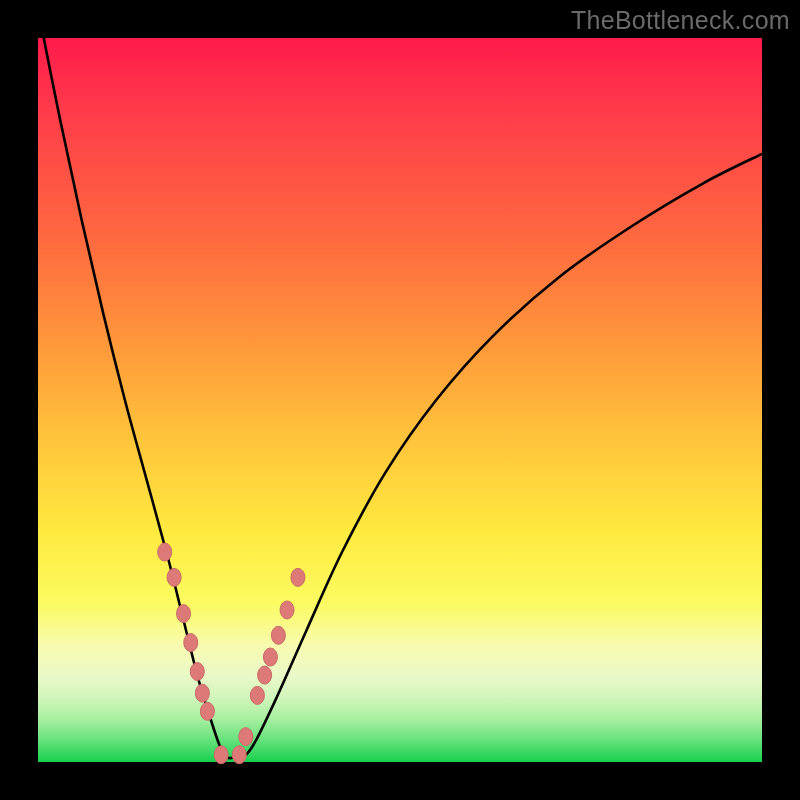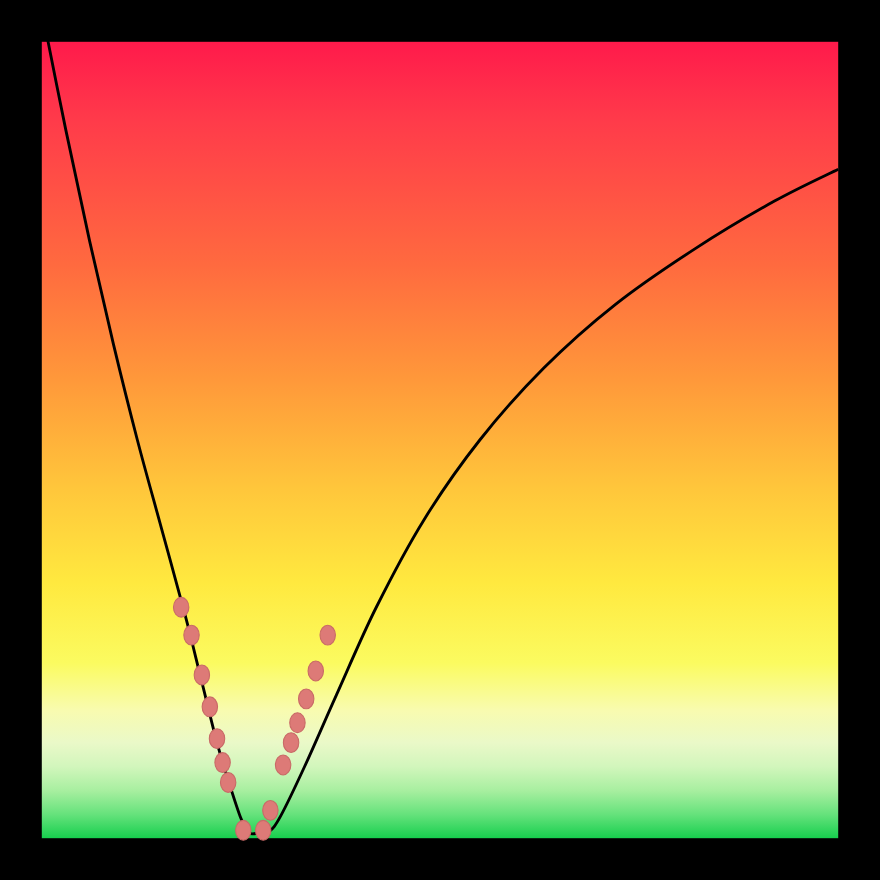--- a/index.html
+++ b/index.html
@@ -82,13 +82,14 @@
           <ellipse cx="207.78799999999998" cy="698.66" rx="7" ry="9" fill="#dd7a77" stroke="#c96a67" stroke-width="1"></ellipse>
           <ellipse cx="219.37199999999999" cy="657.392" rx="7" ry="9" fill="#dd7a77" stroke="#c96a67" stroke-width="1"></ellipse>
           <ellipse cx="226.612" cy="637.12" rx="7" ry="9" fill="#dd7a77" stroke="#c96a67" stroke-width="1"></ellipse>
           <ellipse cx="232.404" cy="619.02" rx="7" ry="9" fill="#dd7a77" stroke="#c96a67" stroke-width="1"></ellipse>
           <ellipse cx="240.36800000000002" cy="597.3" rx="7" ry="9" fill="#dd7a77" stroke="#c96a67" stroke-width="1"></ellipse>
           <ellipse cx="249.05599999999998" cy="571.96" rx="7" ry="9" fill="#dd7a77" stroke="#c96a67" stroke-width="1"></ellipse>
           <ellipse cx="259.916" cy="539.38" rx="7" ry="9" fill="#dd7a77" stroke="#c96a67" stroke-width="1"></ellipse>
         </g>
     </svg>
   </div>
+  <div class="watermark">TheBottleneck.com</div>
 </div>
 
 </body></html>

